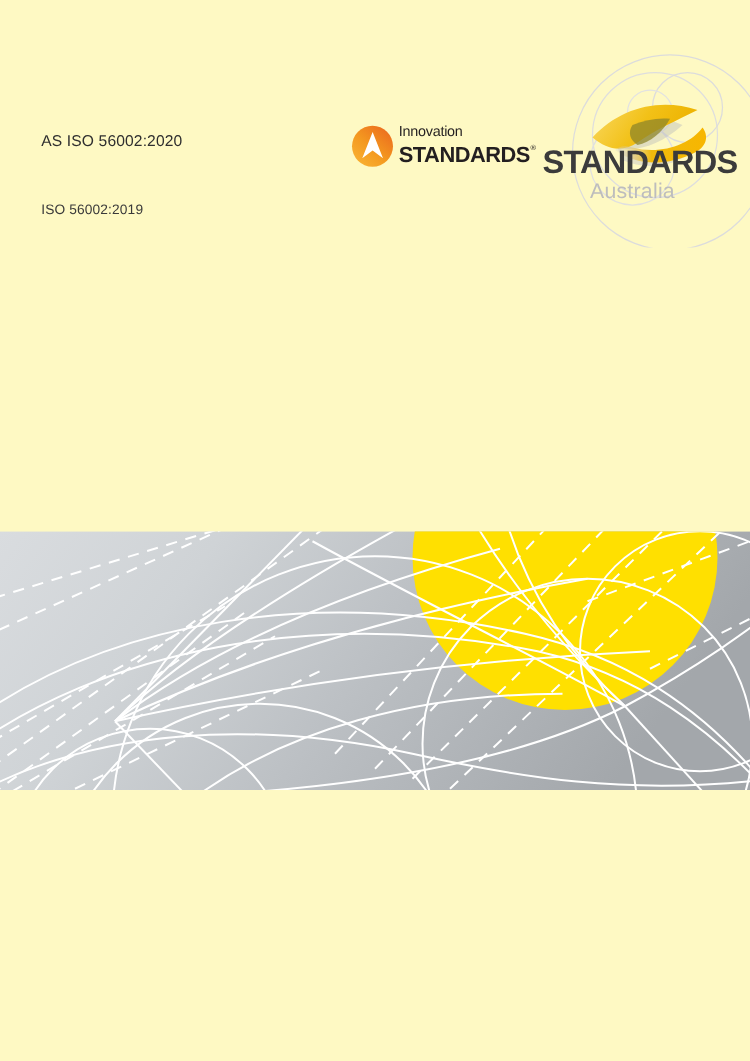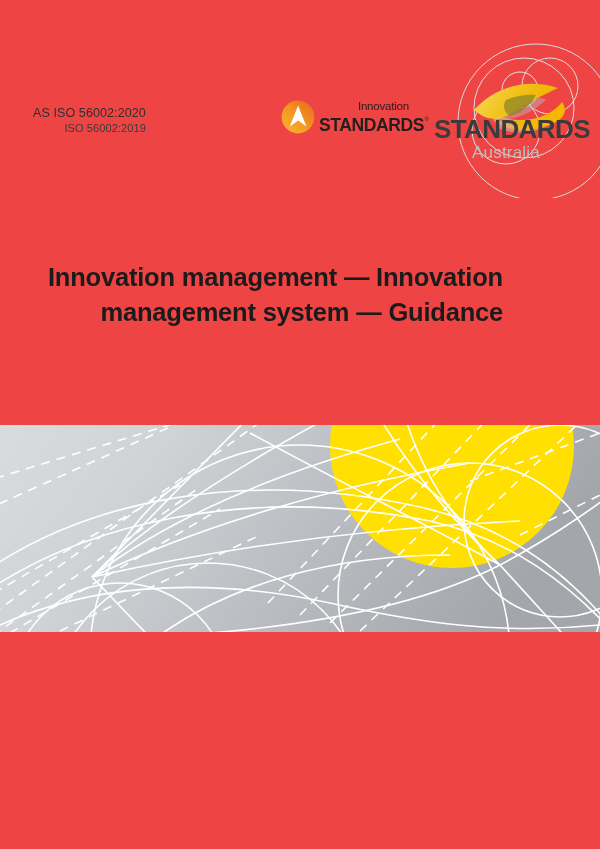--- a/index.html
+++ b/index.html
@@ -12,22 +12,21 @@
     height: 849px;
     position: relative;
     overflow: hidden;
     font-family: "Liberation Sans", sans-serif;
     -webkit-font-smoothing: antialiased;
   }
 
   .page {
     position: absolute;
     inset: 0;
-    background: #ef4444;
-    text-align: right;
+    background: #fef9c3;
   }
 
   
   .std-numbers {
     position: absolute;
     left: 33px;
     top: 106px;
     color: #3a3a3a;
   }
   .std-numbers .line1 {
@@ -36,20 +35,21 @@
     letter-spacing: 0.1px;
     color: #2f2f2f;
     white-space: nowrap;
   }
   .std-numbers .line2 {
     font-size: 11px;
     line-height: 14px;
     letter-spacing: 0.1px;
     color: #3a3a3a;
     white-space: nowrap;
+    margin-top: 40px;
   }
 
   
   .aus-standard-logo {
     position: absolute;
     left: 281px;
     top: 98px;
     width: 125px;
     height: 42px;
   }
@@ -191,21 +191,20 @@
 
       <path d="M60 82 C76 94, 100 96, 124 84 C132 80, 136 72, 130 64 C120 78, 96 86, 74 80 C68 78, 63 79, 60 82 Z" fill="url(#swooshBot)"></path>
 
       <path d="M74 62 C84 58, 94 56, 104 57 C98 68, 88 76, 78 78 C72 74, 70 68, 74 62 Z" fill="#8d8529" opacity="0.75"></path>
 
       <text x="2" y="100" font-family="Liberation Sans, sans-serif" font-size="26" font-weight="700" fill="#3b3b3b" letter-spacing="-0.6">STANDARDS</text>
       <text x="40" y="120" font-family="Liberation Sans, sans-serif" font-size="17" font-weight="400" fill="#bdbdbd" letter-spacing="0.2">Australia</text>
     </svg>
   </div>
 
-  <h1 class="doc-title">Innovation management — Innovation management system — Guidance</h1>
 
   <div class="graphic-band">
     <svg width="600" height="207" viewBox="0 0 600 207" xmlns="http://www.w3.org/2000/svg">
       <defs>
         <linearGradient id="bandGrad" x1="0" y1="0" x2="1" y2="0.25">
           <stop offset="0%" stop-color="#d9dcdf"></stop>
           <stop offset="28%" stop-color="#cfd3d6"></stop>
           <stop offset="58%" stop-color="#bcc0c4"></stop>
           <stop offset="100%" stop-color="#a3a7ab"></stop>
         </linearGradient>

